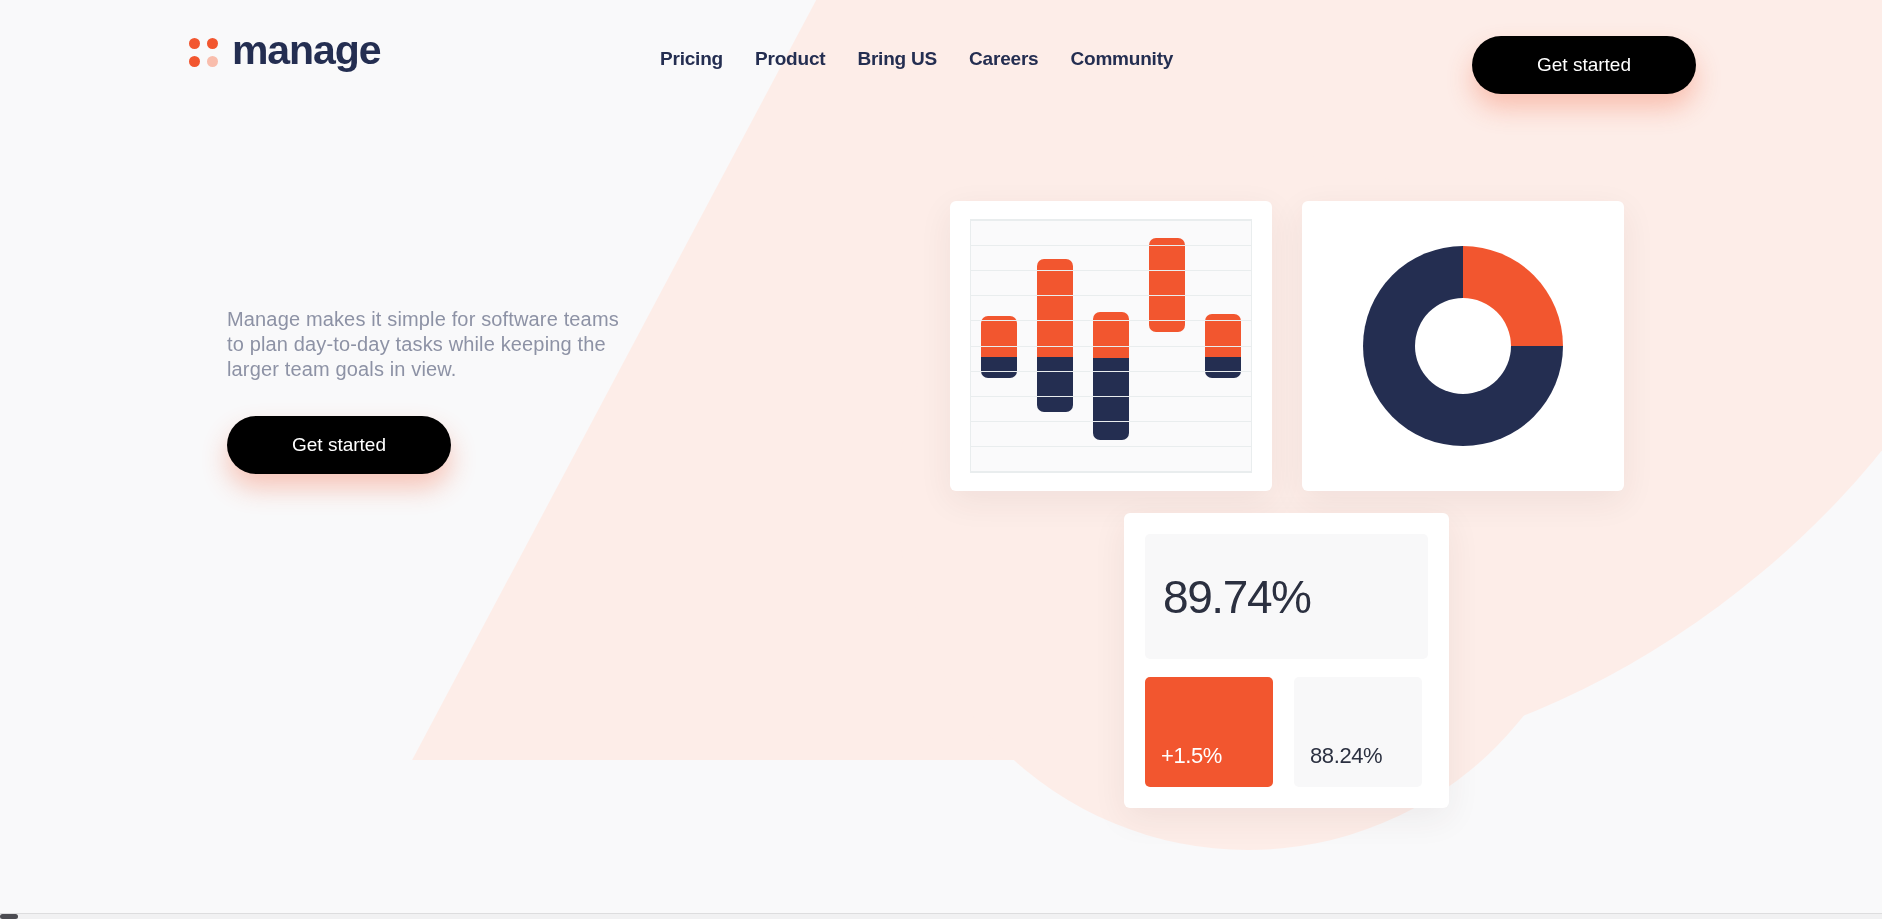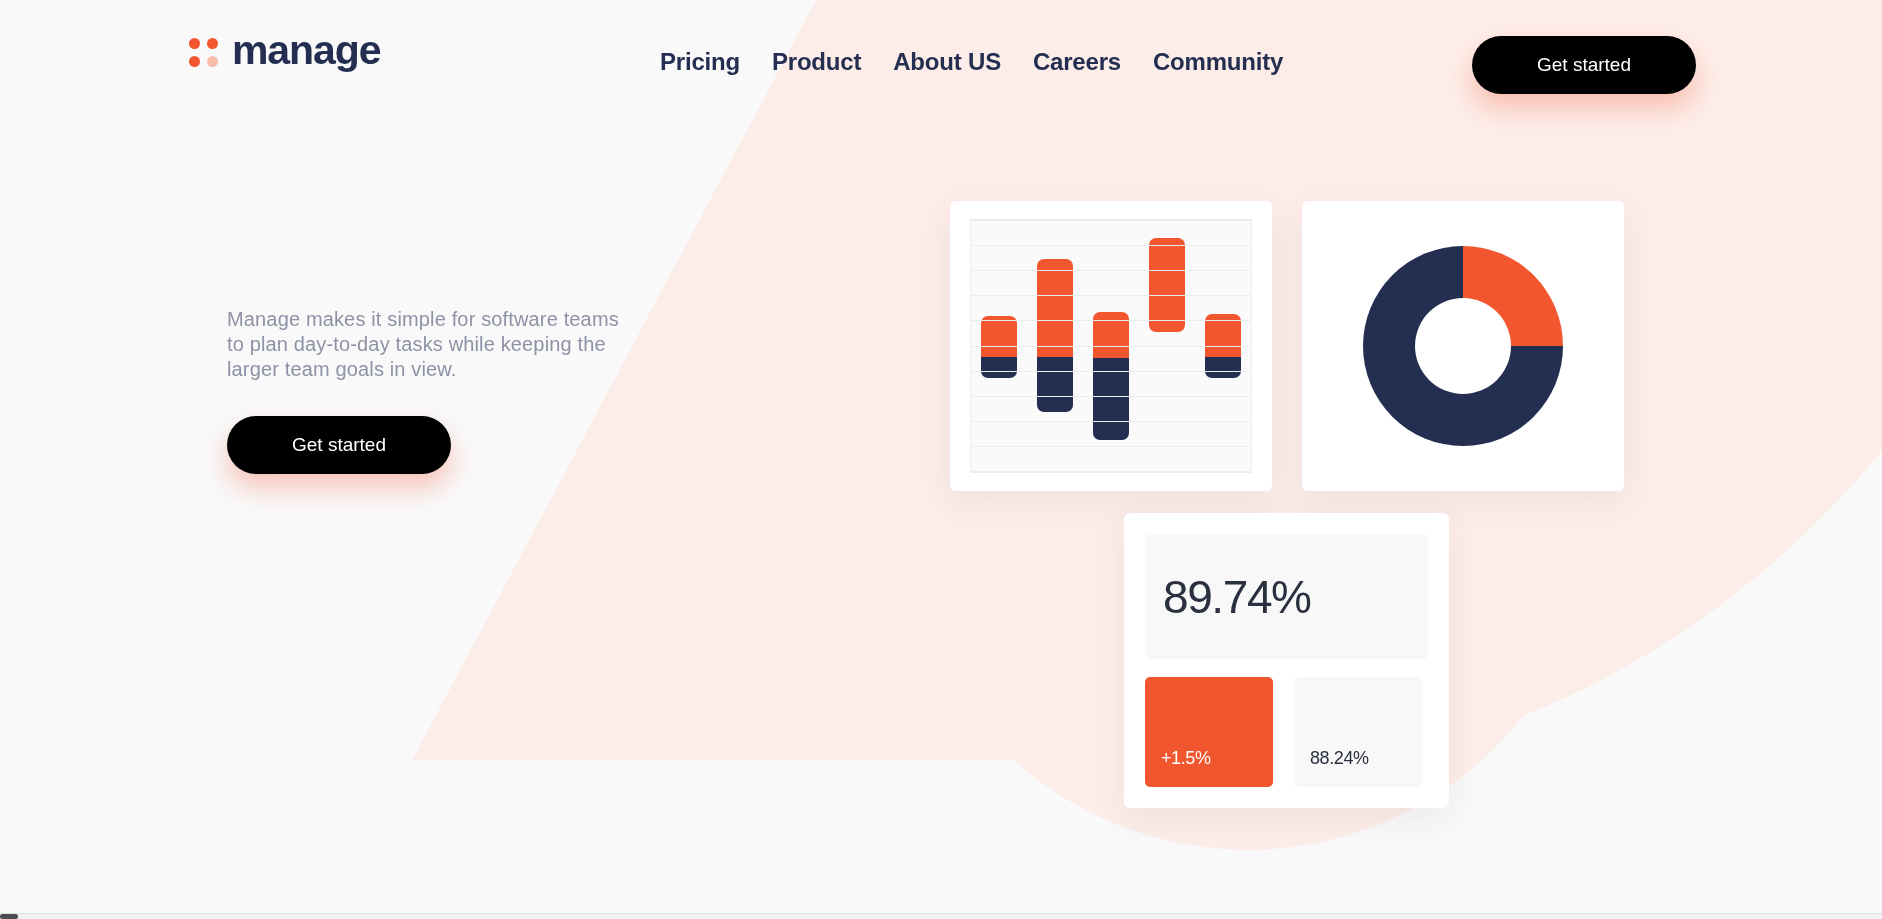--- a/index.html
+++ b/index.html
@@ -96,21 +96,21 @@
   }
 
   .main-nav {
     position: absolute;
     left: 650px;
     top: 46px;
     display: flex;
     gap: 24px;
   }
   .nav-link {
-    font-size: 24px;
+    font-size: 19px;
     font-weight: 700;
     color: #242E51;
     text-decoration: none;
     letter-spacing: -0.2px;
     white-space: nowrap;
     padding: 2px 4px;
     cursor: pointer;
   }
 
   .btn-cta {
@@ -261,21 +261,21 @@
   .stat-row {
     flex: 1;
     display: flex;
     gap: 21px;
   }
   .stat-tile {
     border-radius: 5px;
     display: flex;
     align-items: flex-end;
     padding: 0 0 18px 16px;
-    font-size: 18px;
+    font-size: 22px;
     letter-spacing: -0.4px;
   }
   .stat-tile.accent {
     flex: 0 0 128px;
     background: #F2562F;
     color: #FFFFFF;
   }
   .stat-tile.muted {
     flex: 0 0 128px;
     background: #F8F8F9;
@@ -323,21 +323,21 @@
         <i></i>
         <i></i>
         <i class="faded"></i>
       </span>
       <span class="brand-name">manage</span>
     </div>
 
     <nav class="main-nav">
       <a class="nav-link" href="#">Pricing</a>
       <a class="nav-link" href="#">Product</a>
-      <a class="nav-link" href="#">About US</a>
+      <a class="nav-link" href="#">Bring US</a>
       <a class="nav-link" href="#">Careers</a>
       <a class="nav-link" href="#">Community</a>
     </nav>
 
     <button class="btn-cta header-cta">Get started</button>
   </header>
 
   <section class="hero-copy">
     <p class="hero-sub">Manage makes it simple for software teams
 to plan day-to-day tasks while keeping the

